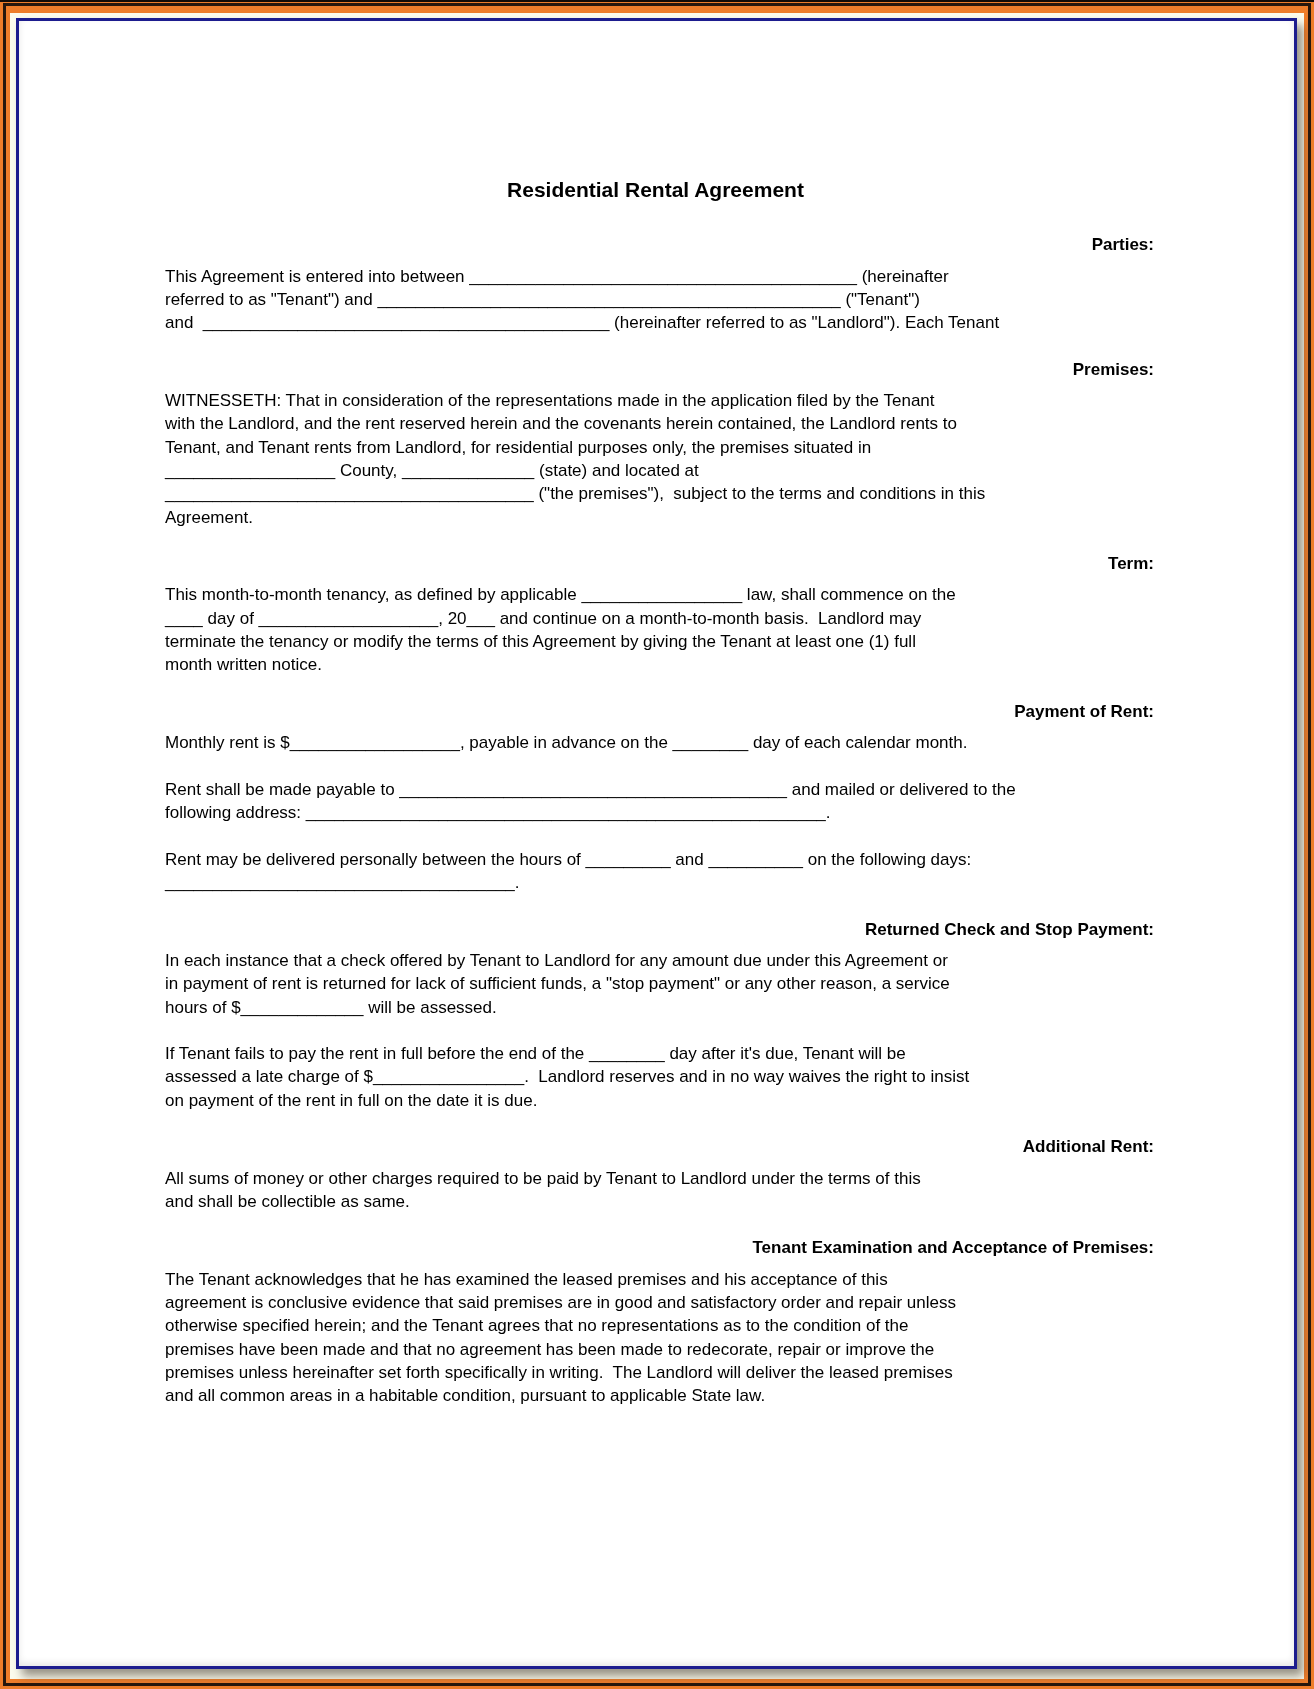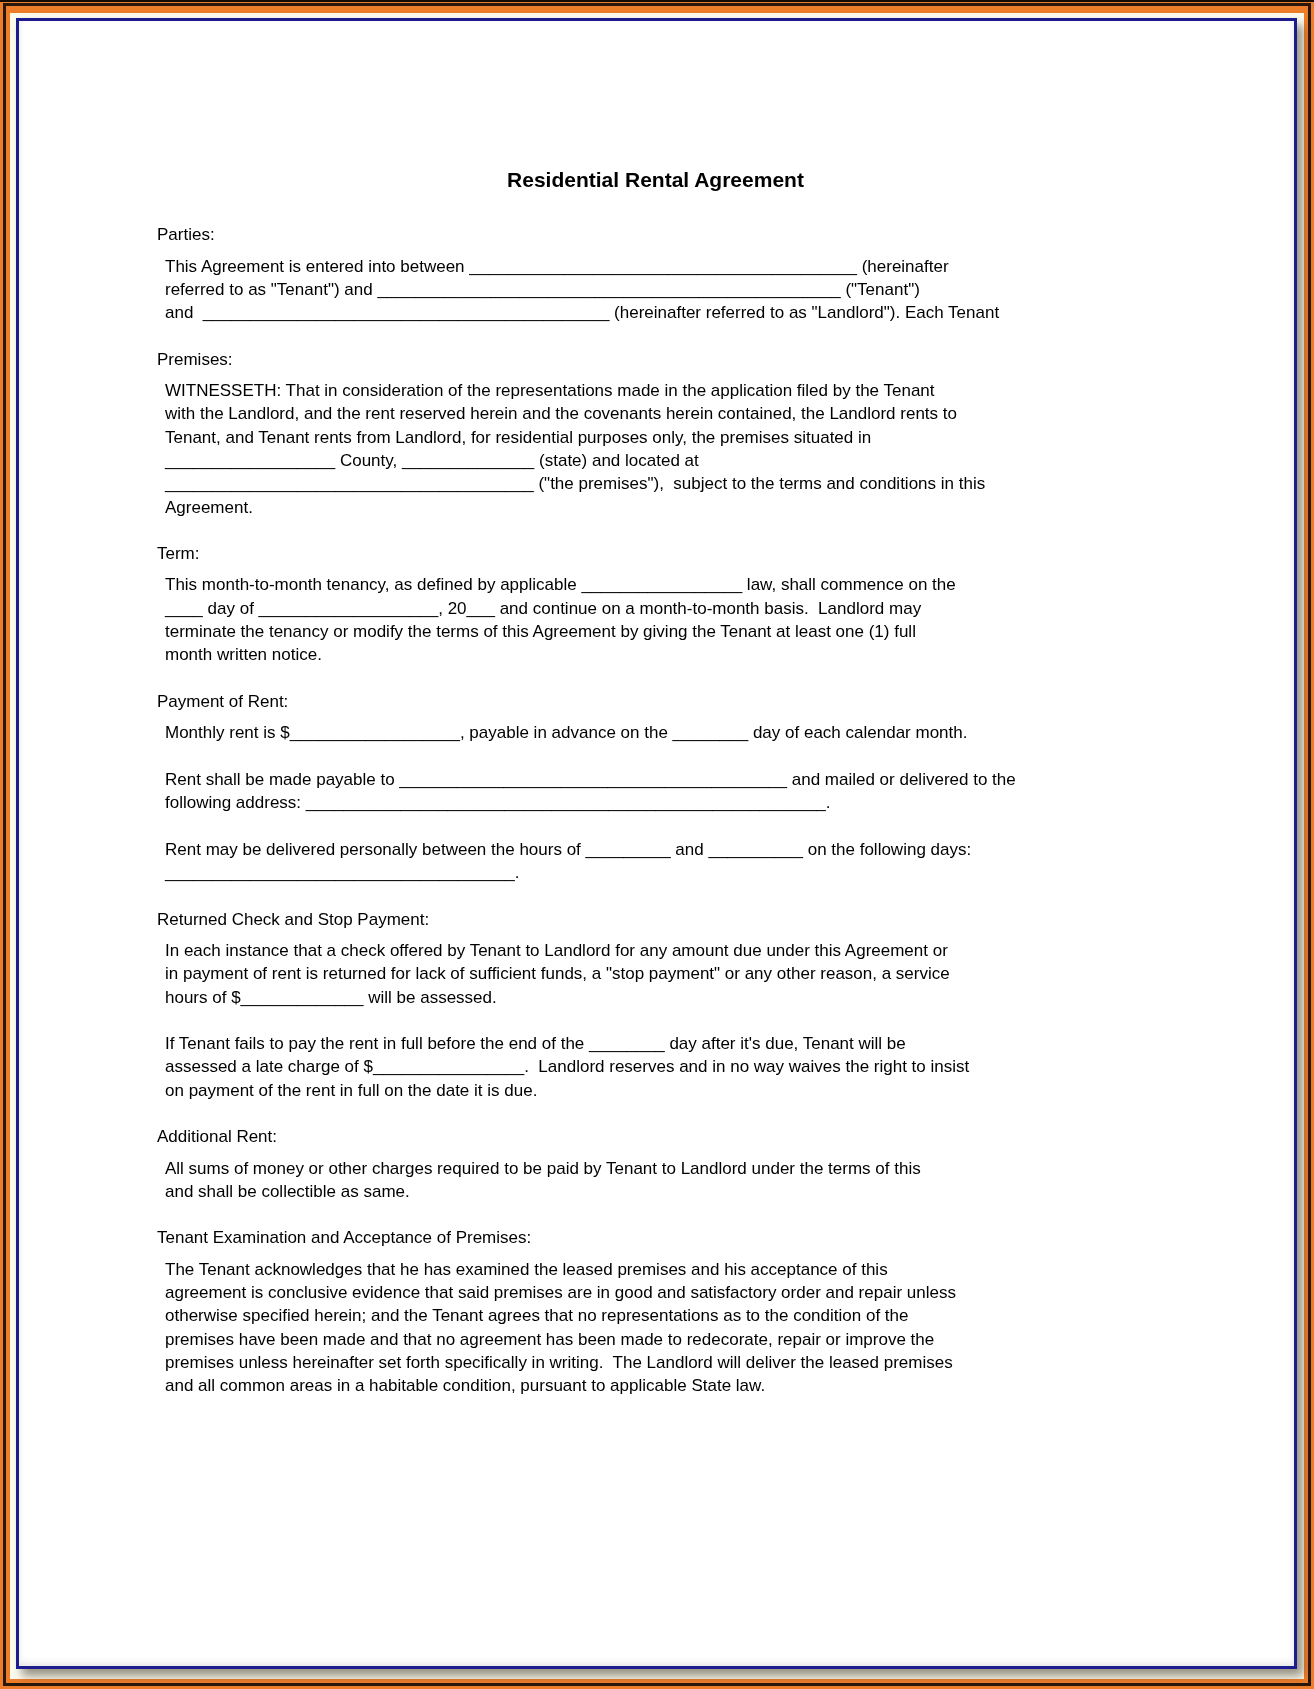--- a/index.html
+++ b/index.html
@@ -33,37 +33,37 @@
     position: absolute;
     top: 18px; left: 16px; right: 17px; bottom: 20px;
     background: #FFFFFF;
     border: 3px solid #1C1C8E; 
     box-shadow: 6px 7px 9px rgba(70, 60, 50, 0.55),
                 inset 0 -3px 7px rgba(0, 0, 0, 0.10);
   }
   .content {
     position: absolute;
     left: 138px;
-    top: 147px;
+    top: 157px;
     width: 997px;
     color: #000000;
     font-size: 17px;
     line-height: 23.3px;
   }
   .title {
     margin: 0 0 32px 0;
     font-size: 21px;
     font-weight: bold;
     line-height: 23.3px;
     text-align: center;
     white-space: pre;
   }
   .doc-section { margin-top: 23.3px; }
   #sections > .doc-section:first-child { margin-top: 0; }
-  .sec-heading { font-weight: normal; white-space: pre; }
+  .sec-heading { font-weight: bold; white-space: pre; text-align: right; }
   .sec-para { margin: 8px; }
   .para-gap { margin-top: 23.3px; }
   .doc-line { white-space: pre; }
 </style>
 </head>
 <body>
 
 <div class="frame-darkline"></div>
 <div class="frame-top-edge"></div>
 <div class="mat"></div>

